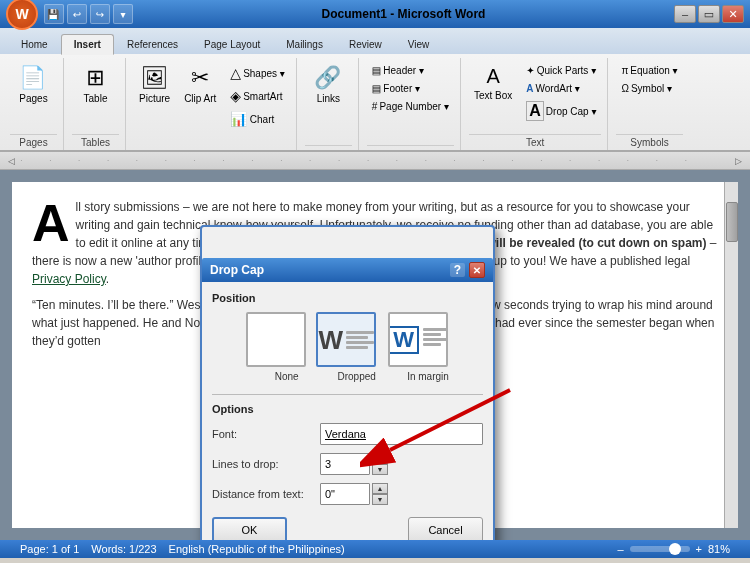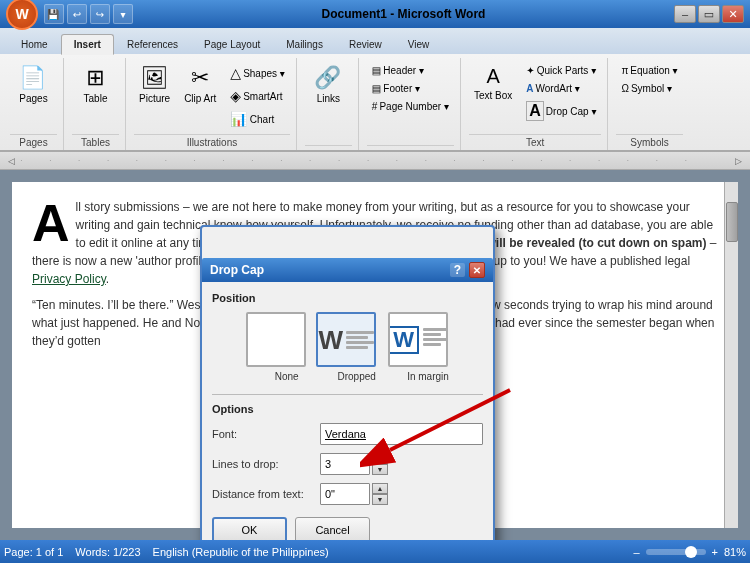--- a/index.html
+++ b/index.html
@@ -167,24 +167,24 @@
       color: #000;
     }
     .doc-text .bold { font-weight: bold; }
     .doc-text .link { color: #14532d; text-decoration: underline; }
     .doc-para { margin-bottom: 8px; }
     .doc-para2 { margin-bottom: 0; }
 
     
     .status-bar {
       background: linear-gradient(to bottom, #3a7fd4, #2060b0);
-      height: 24px;
-      display: flex;
-      align-items: center;
-      padding: 0 4px;
+      height: 18px;
+      display: flex;
+      align-items: center;
+      padding: 0 20px;
       color: white;
       font-size: 11px;
       justify-content: space-between;
     }
     .status-left { display: flex; gap: 12px; }
     .status-right { display: flex; align-items: center; gap: 6px; }
     .zoom-pct { font-size: 11px; }
     .zoom-slider {
       width: 60px; height: 6px;
       background: rgba(255,255,255,0.3);
@@ -316,21 +316,21 @@
       width: 16px; height: 11px;
       background: linear-gradient(to bottom, #e8e8e8, #d0d0d0);
       border: 1px solid #888;
       display: flex; align-items: center; justify-content: center;
       font-size: 7px; cursor: pointer; color: #333;
     }
     .field-with-spin { display: flex; align-items: center; }
 
     .dialog-buttons {
       display: flex;
-      justify-content: flex-start;
+      justify-content: space-between;
       gap: 8px;
     }
     .dialog-btn {
       width: 75px; height: 26px;
       background: linear-gradient(to bottom, #f8f8f8, #e0e0e0);
       border: 1px solid #999;
       border-radius: 3px;
       font-size: 11px;
       cursor: pointer;
       display: flex; align-items: center; justify-content: center;
@@ -446,21 +446,20 @@
         <div class="ribbon-btn-small">
           <span class="icon">◈</span>
           <span>SmartArt</span>
         </div>
         <div class="ribbon-btn-small">
           <span class="icon">📊</span>
           <span>Chart</span>
         </div>
       </div>
     </div>
-    <div class="ribbon-group-label">Illustrations</div>
   </div>
 
   <div class="ribbon-group">
     <div class="ribbon-group-content">
       <div class="ribbon-btn-large">
         <div class="icon">🔗</div>
         <div class="label">Links</div>
       </div>
     </div>
     <div class="ribbon-group-label"></div>

